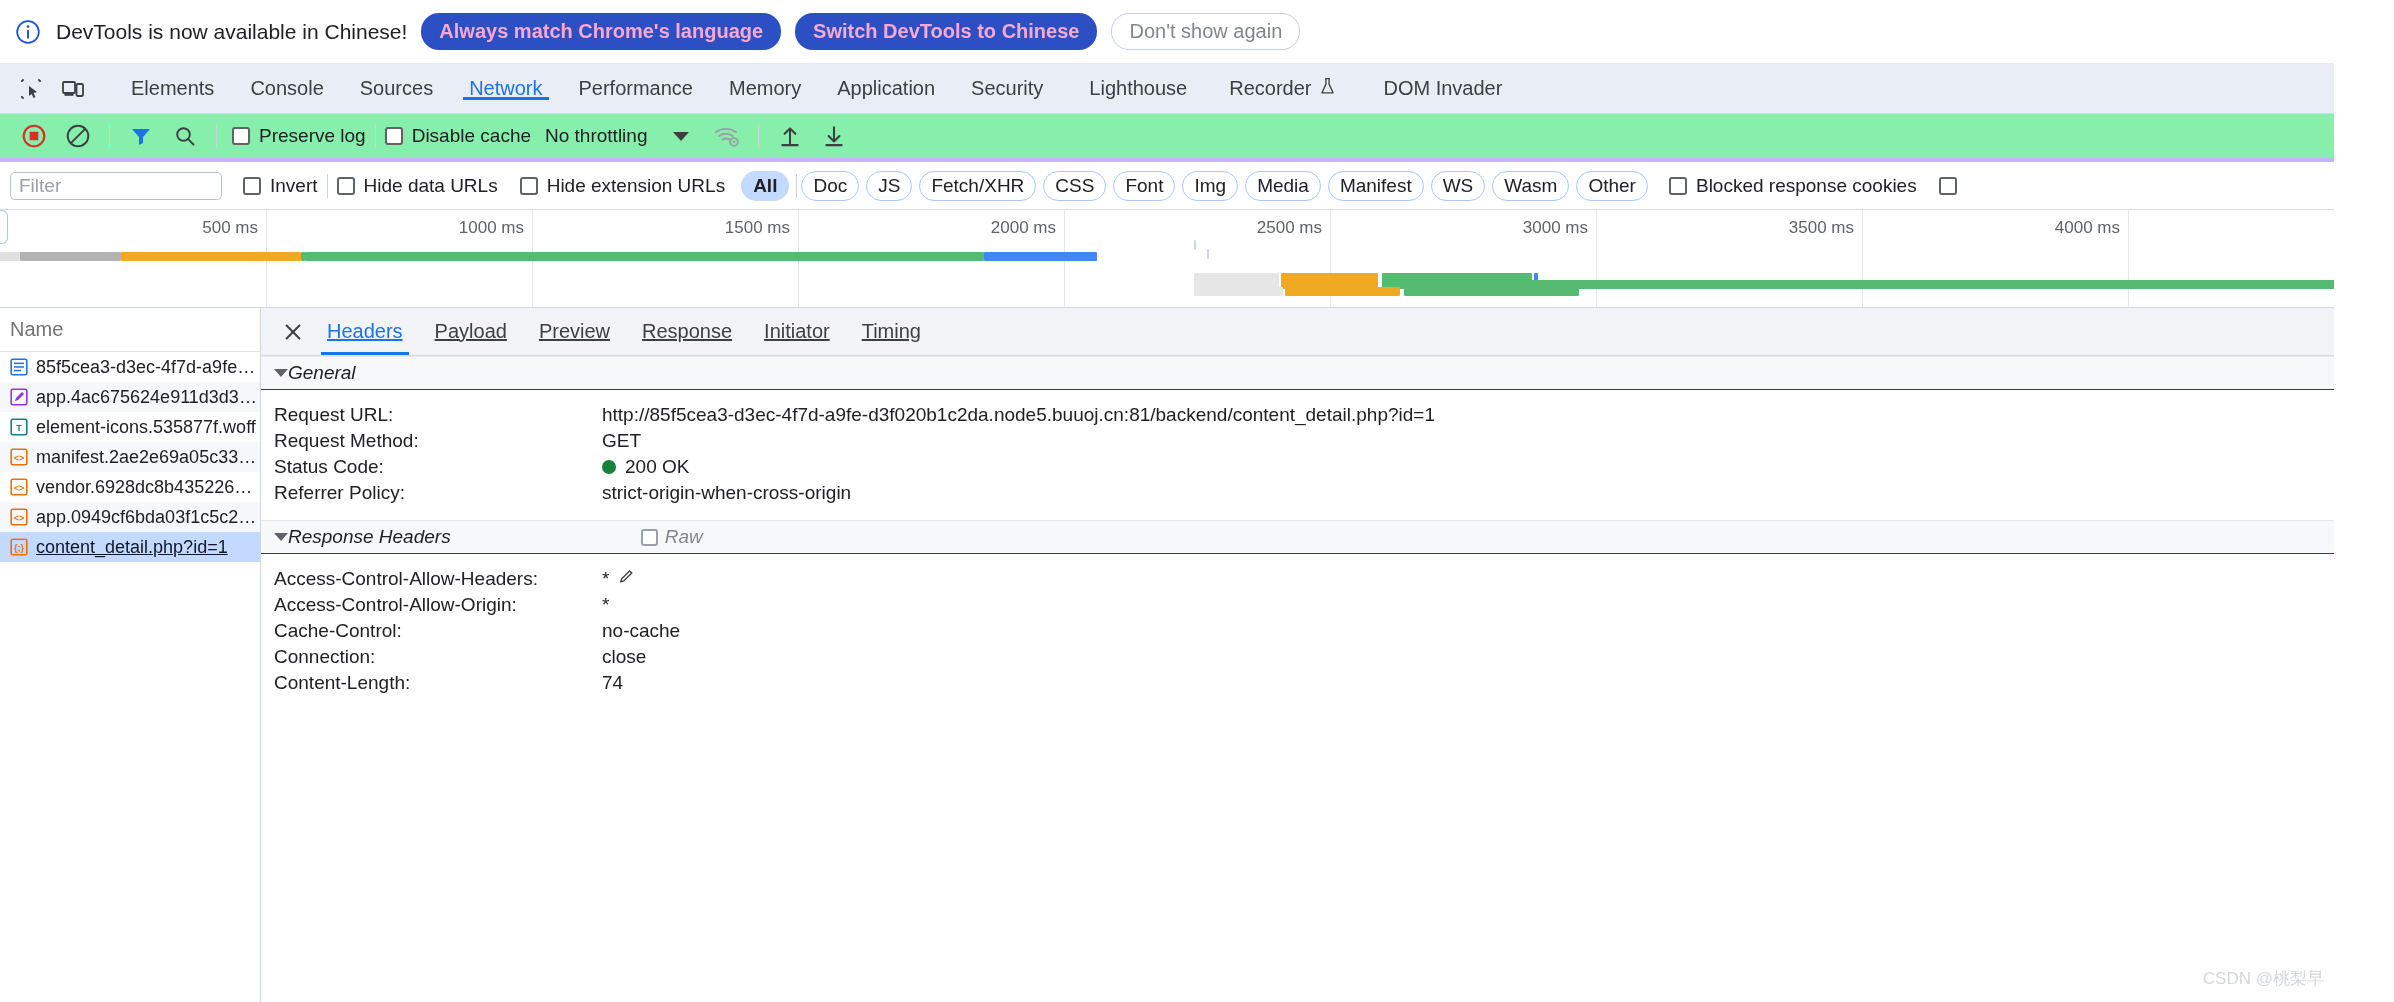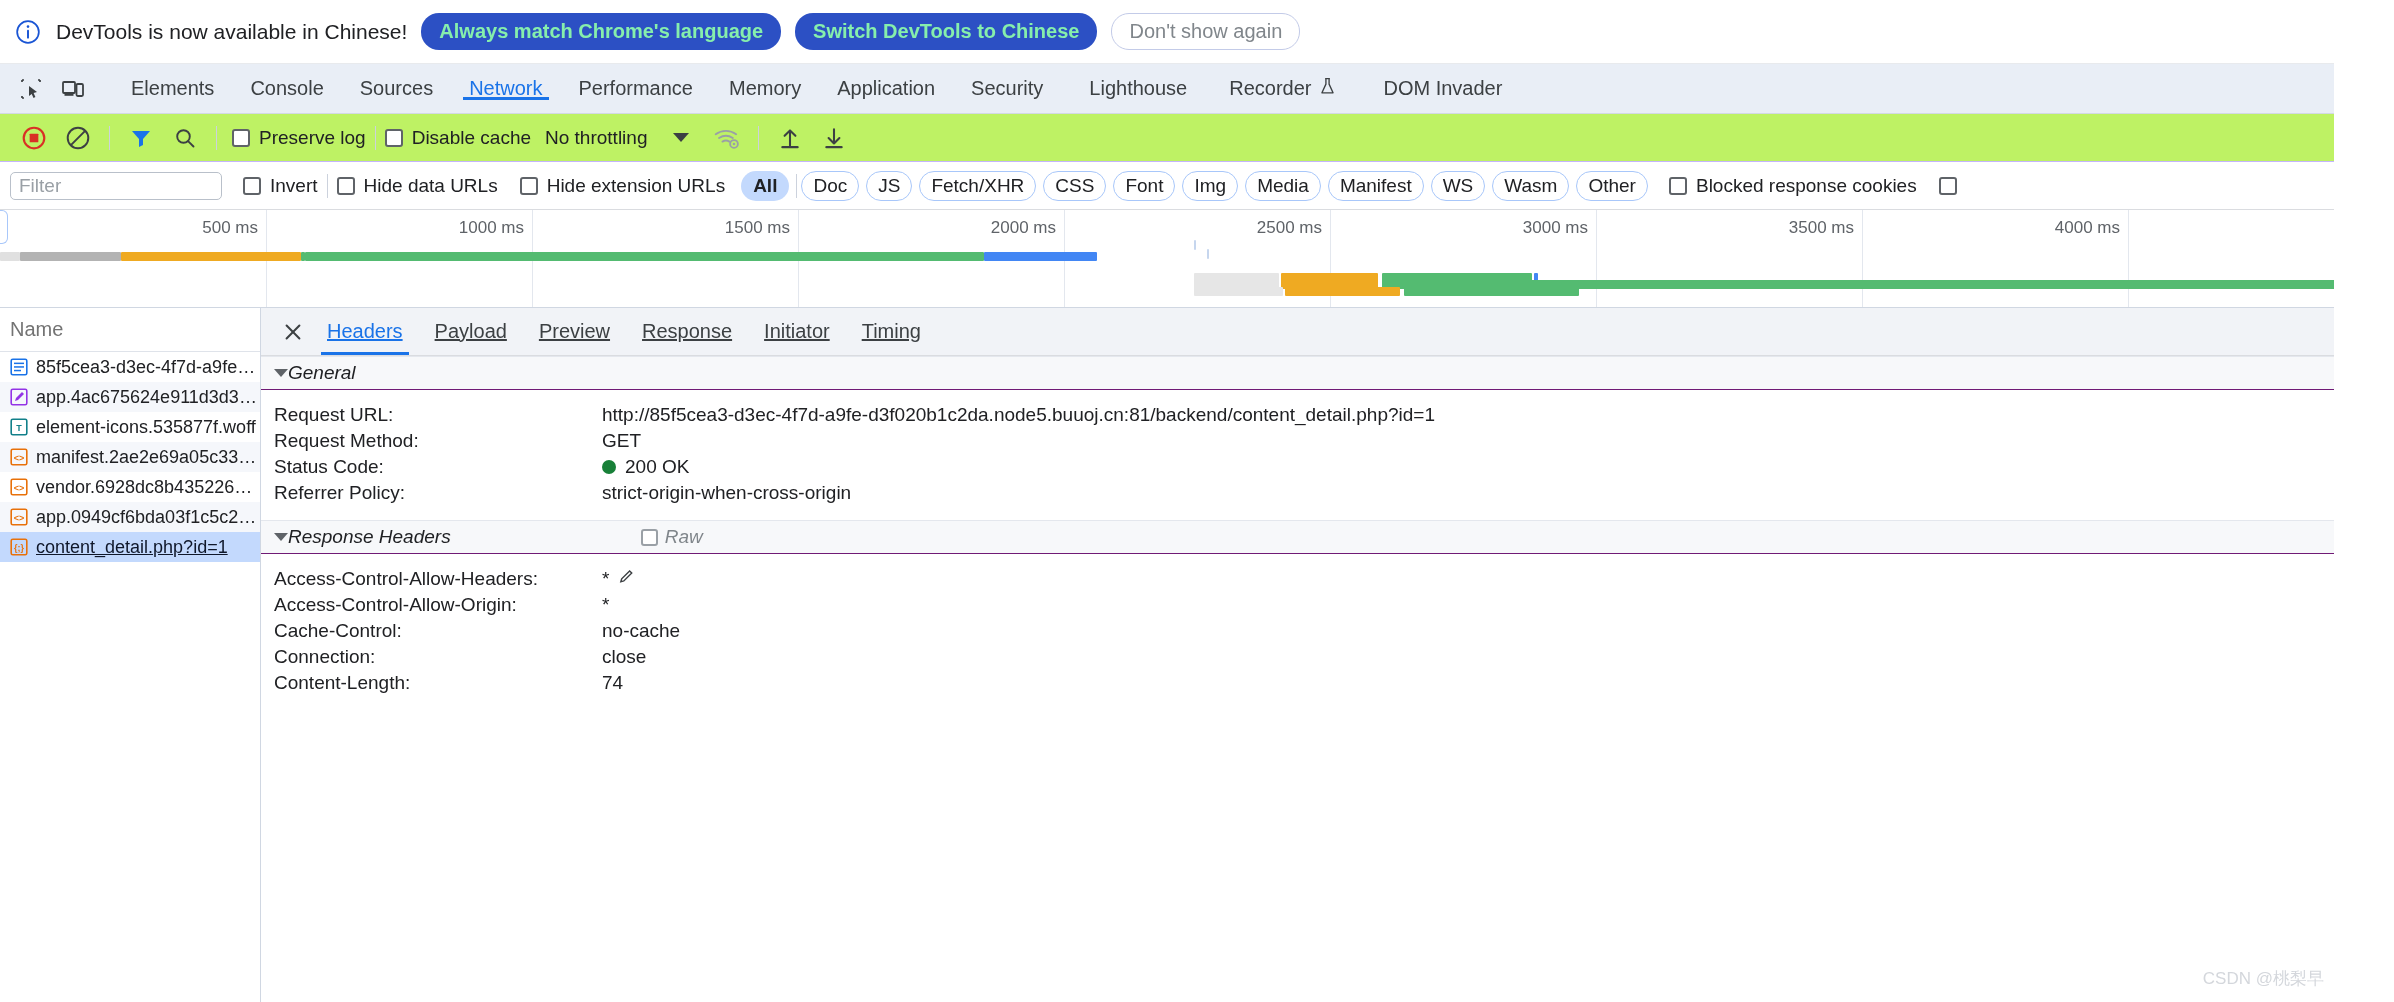--- a/index.html
+++ b/index.html
@@ -29,21 +29,21 @@
     border-radius: 18px;
     height: 37px;
     padding: 0 17px;
     display: inline-flex;
     align-items: center;
     font-size: 20px;
     white-space: nowrap;
     cursor: pointer;
     border: 1px solid transparent;
   }
-  .btn-primary { background: #2c50c4; color: #86efac; font-weight: 700; }
+  .btn-primary { background: #2c50c4; color: #f9a8d4; font-weight: 700; }
   .btn-outline { background: #fff; color: #80868b; border: 1px solid #c3cbe8; }
 
   
   .tabstrip {
     height: 50px; flex: 0 0 50px;
     background: #e9eef6;
     display: flex; align-items: center;
     padding-left: 10px;
     border-bottom: 1px solid #d3d9e3;
   }
@@ -58,24 +58,24 @@
     gap: 7px;
   }
   .tab.active { color: #1a73e8; }
   .tab.active::after {
     content:""; position:absolute; left: 12px; right: 12px; bottom: 0; height: 3px; background: #1a73e8;
   }
 
   
   .toolbar {
     height: 48px; flex: 0 0 48px;
-    background: #bef264;
+    background: #86efac;
     display: flex; align-items: center;
     padding-left: 12px; gap: 0;
-    border-bottom: 1px solid #c4b5fd;
+    border-bottom: 4px solid #c4b5fd;
   }
   .tb-btn { width: 44px; height:44px; display:flex; align-items:center; justify-content:center; cursor:pointer; }
   .tb-sep { width:1px; height:24px; background:#ccd2dd; margin:0 9px; }
   .cbox {
     width: 18px; height: 18px; border: 2px solid #5f6368; border-radius: 3px; background:#fff;
     flex: 0 0 18px; cursor:pointer;
   }
   .cb-wrap { display:flex; align-items:center; gap: 9px; font-size: 19px; color:#202124; cursor:pointer; white-space:nowrap; }
   .throttle { font-size: 19px; color: #202124; margin-left: 14px; white-space:nowrap; }
   .caret-down { width:0; height:0; border-left:8px solid transparent; border-right:8px solid transparent; border-top:9px solid #3c4043; margin-left: 26px; cursor:pointer;}

